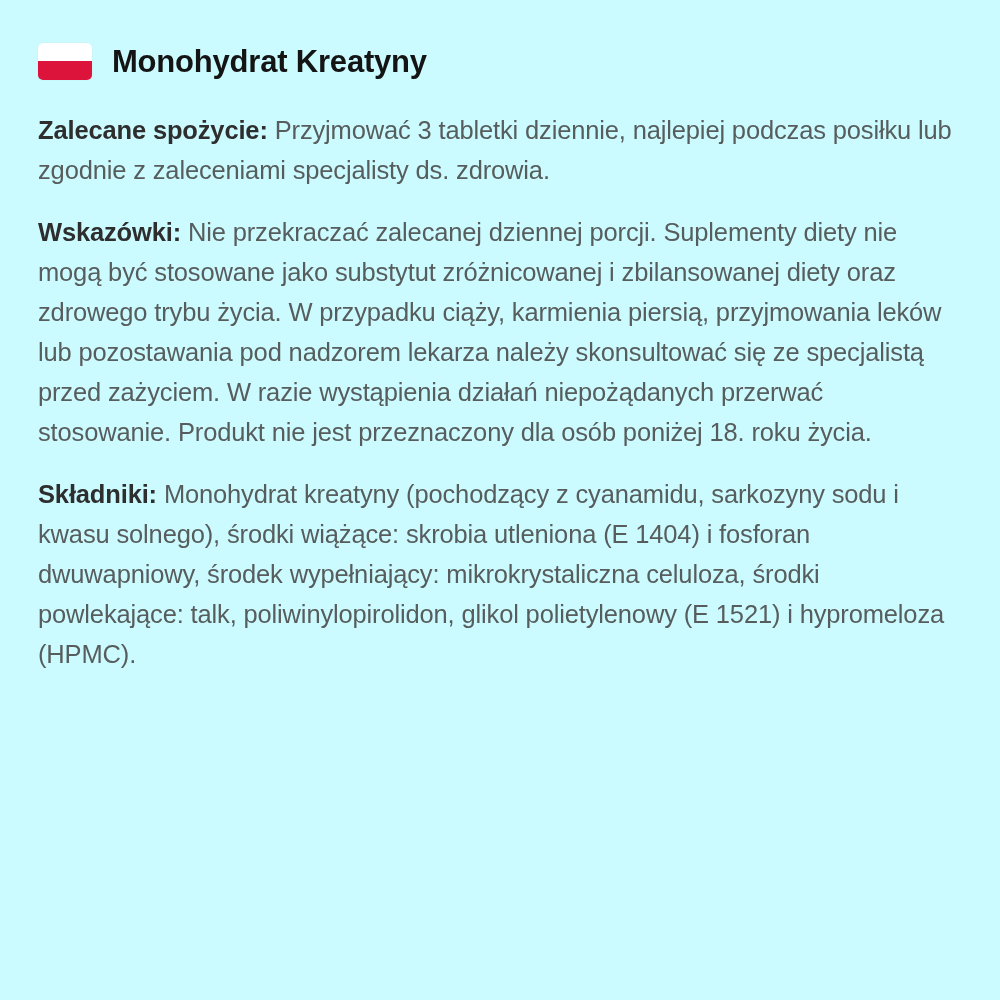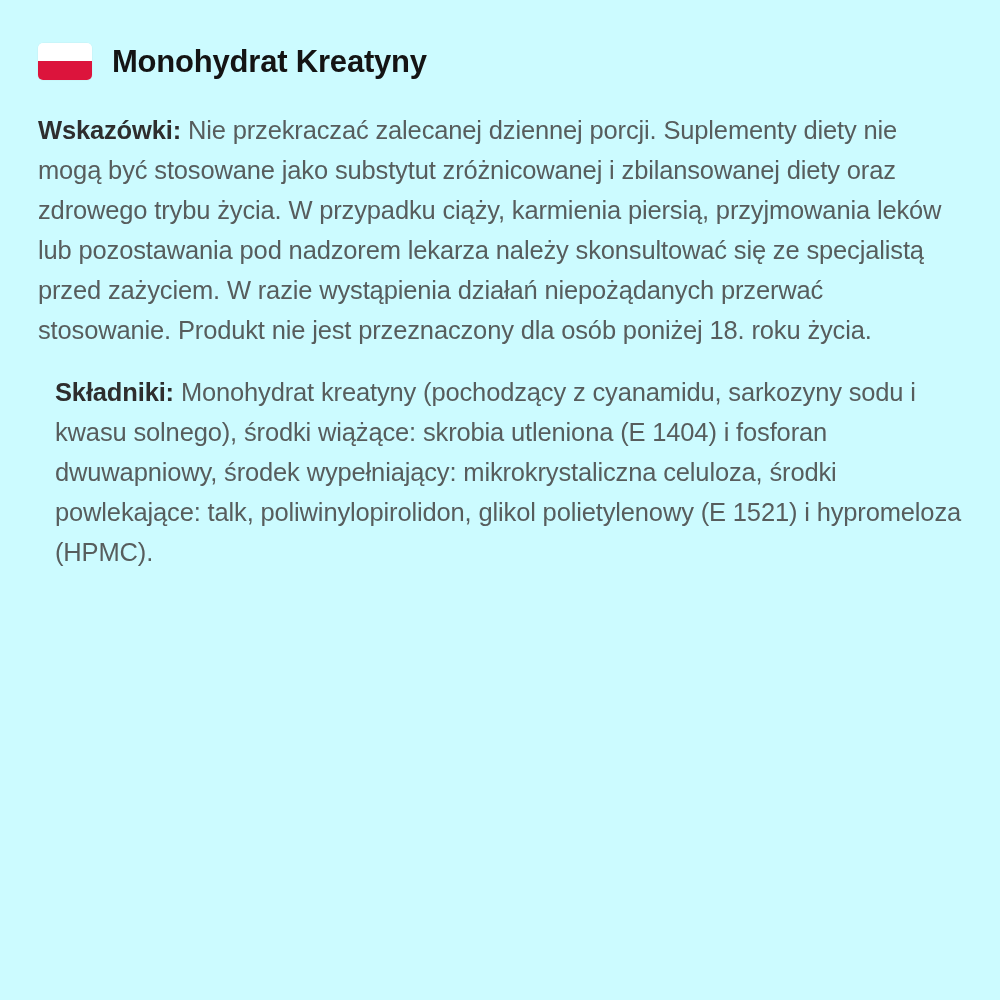--- a/index.html
+++ b/index.html
@@ -68,21 +68,20 @@
   .para {
     font-size: 25.5px;
     line-height: 40px;
     color: #575d5d;
     margin: 0 0 22px 0;
     letter-spacing: -0.15px;
     text-align: left;
   }
   .para:last-child {
     margin-bottom: 0;
-    margin-left: 17px;
   }
 
   .label {
     font-weight: bold;
     color: #2e2e2e;
   }
 </style>
 </head>
 <body>
 
@@ -91,20 +90,23 @@
   <div class="header">
     <span class="flag">
       <span class="flag-band-white"></span>
       <span class="flag-band-red"></span>
     </span>
     <h1 class="page-title">Monohydrat Kreatyny</h1>
   </div>
 
   <div class="content">
 
+    <p class="para">
+      <span class="label">Zalecane spożycie:</span><span> Przyjmować 3 tabletki dziennie, najlepiej podczas posiłku lub zgodnie z zaleceniami specjalisty ds. zdrowia.</span>
+    </p>
 
     <p class="para">
       <span class="label">Wskazówki:</span><span> Nie przekraczać zalecanej dziennej porcji. Suplementy diety nie mogą być stosowane jako substytut zróżnicowanej i zbilansowanej diety oraz zdrowego trybu życia. W przypadku ciąży, karmienia piersią, przyjmowania leków lub pozostawania pod nadzorem lekarza należy skonsultować się ze specjalistą przed zażyciem. W razie wystąpienia działań niepożądanych przerwać stosowanie. Produkt nie jest przeznaczony dla osób poniżej 18. roku życia.</span>
     </p>
 
 
     <p class="para">
       <span class="label">Składniki:</span><span> Monohydrat kreatyny (pochodzący z cyanamidu, sarkozyny sodu i kwasu solnego), środki wiążące: skrobia utleniona (E 1404) i fosforan dwuwapniowy, środek wypełniający: mikrokrystaliczna celuloza, środki powlekające: talk, poliwinylopirolidon, glikol polietylenowy (E 1521) i hypromeloza (HPMC).</span>
     </p>
 

